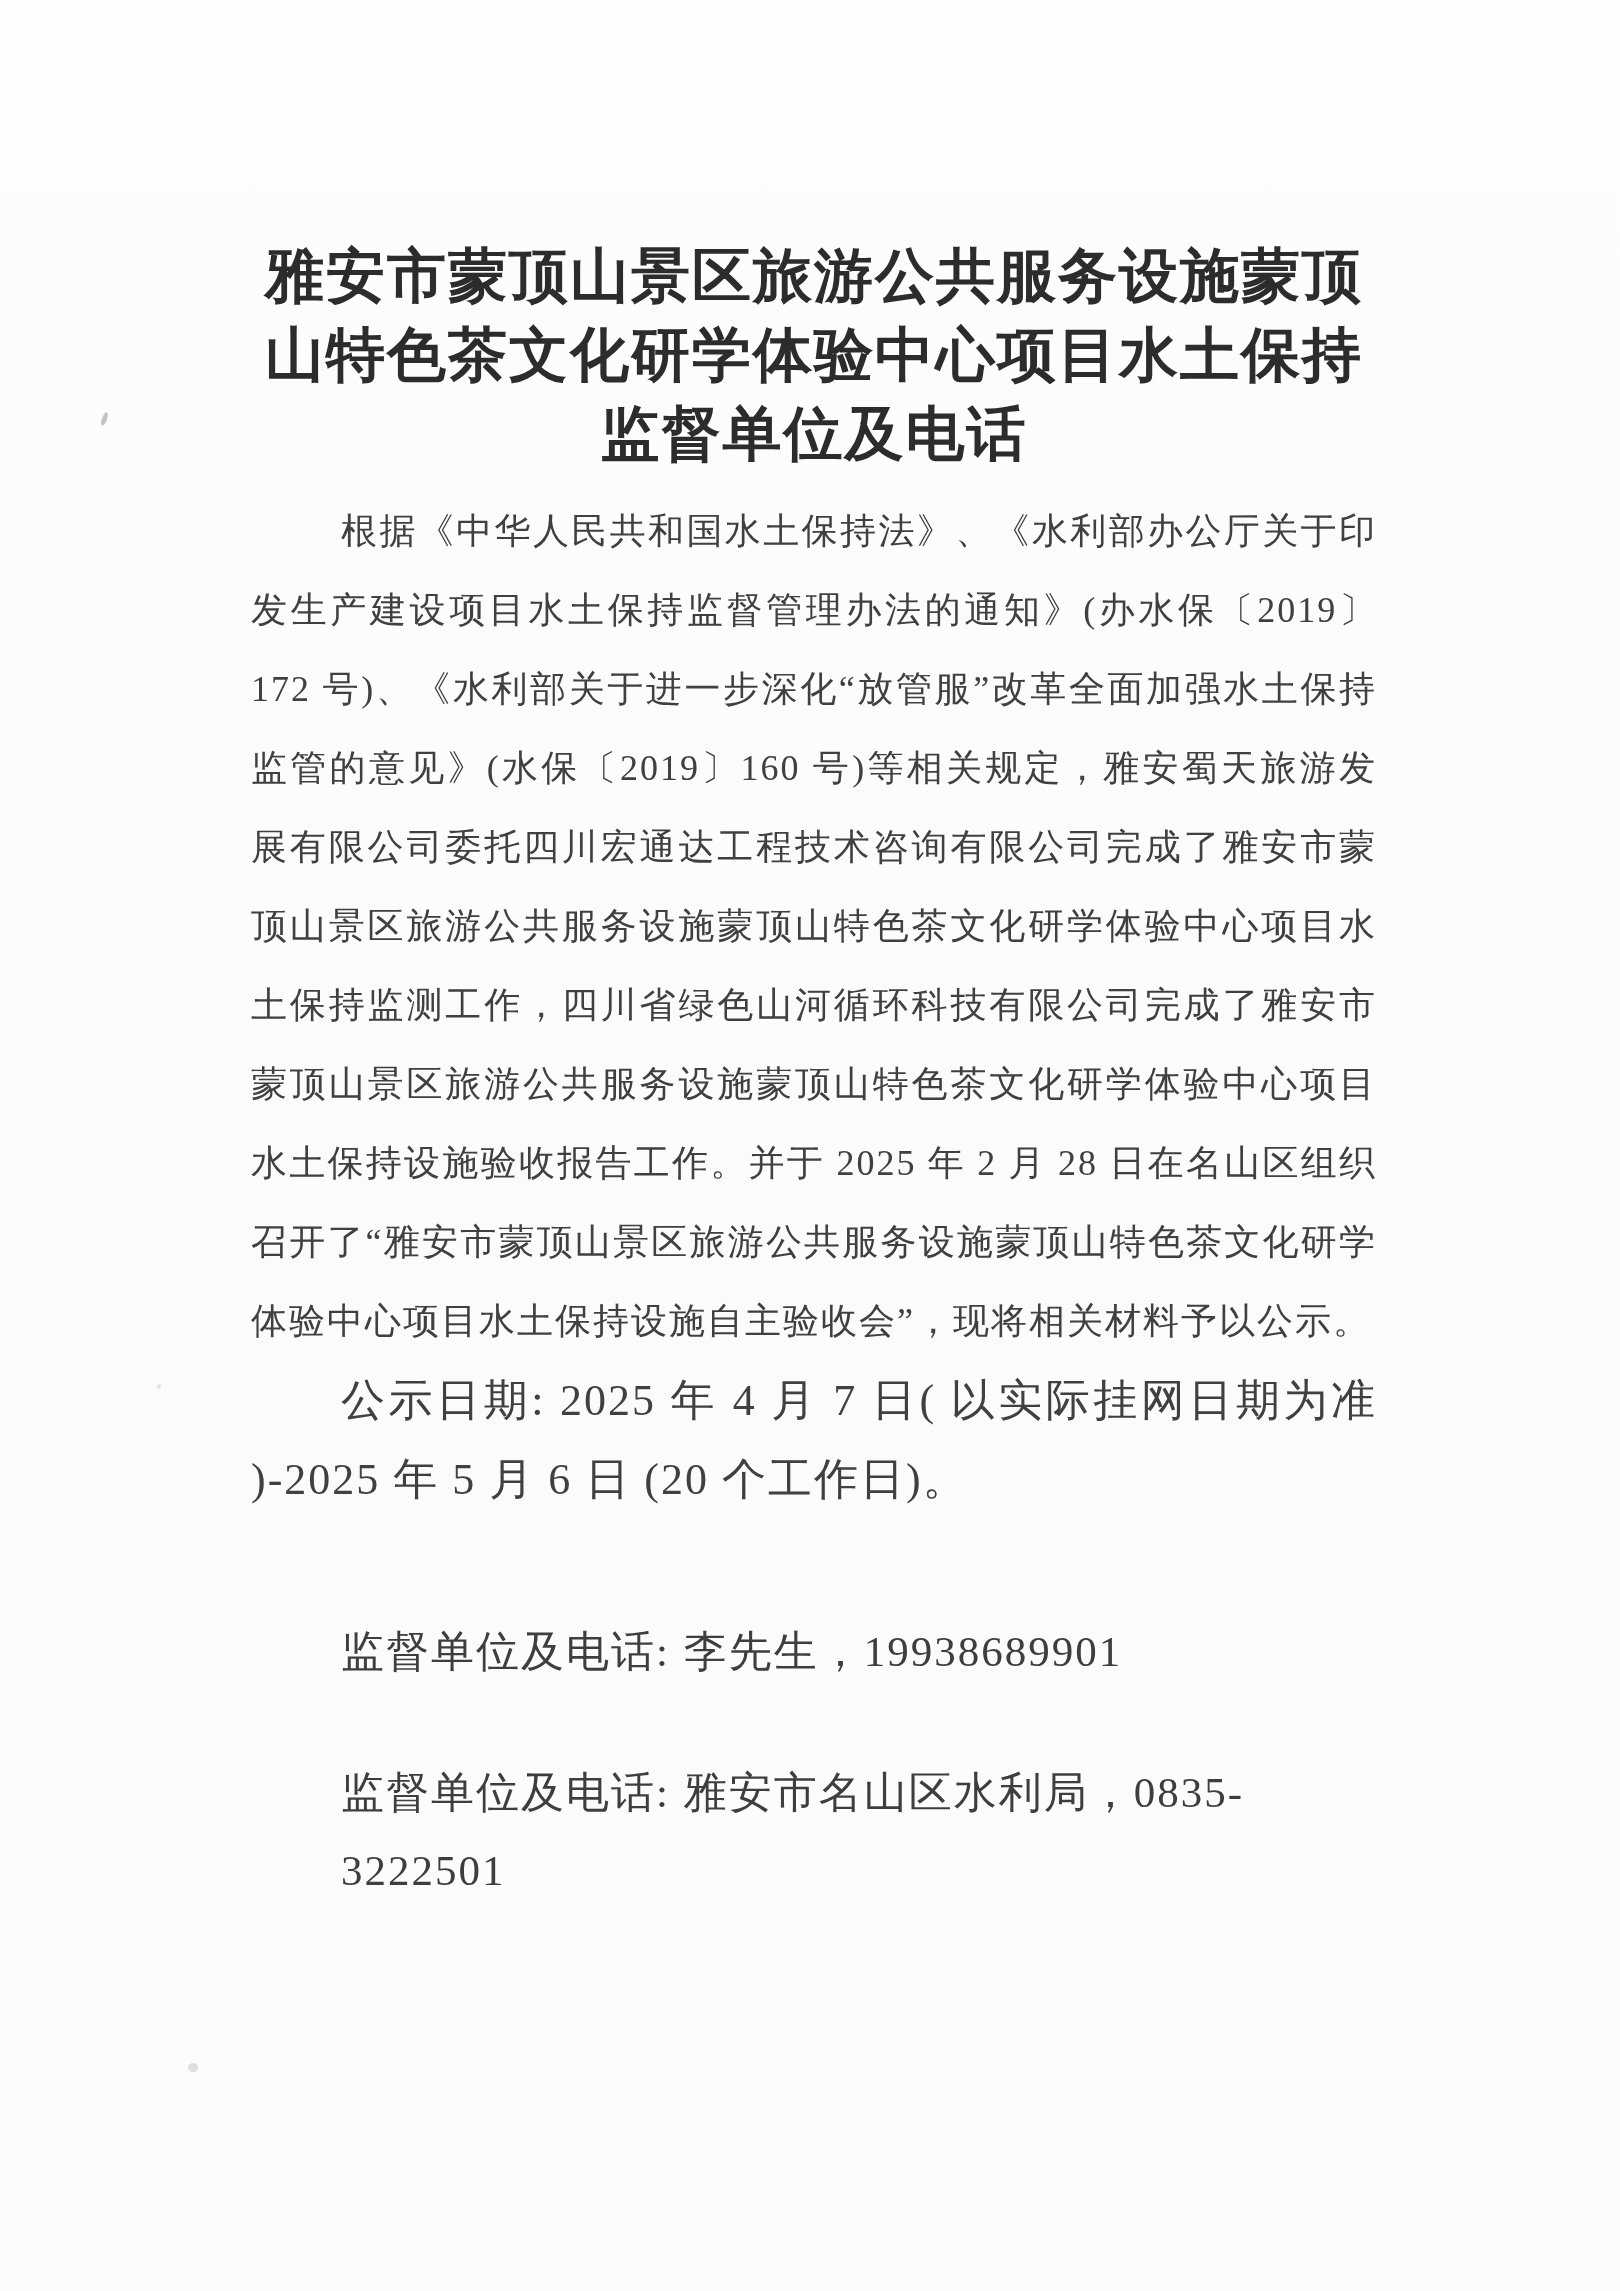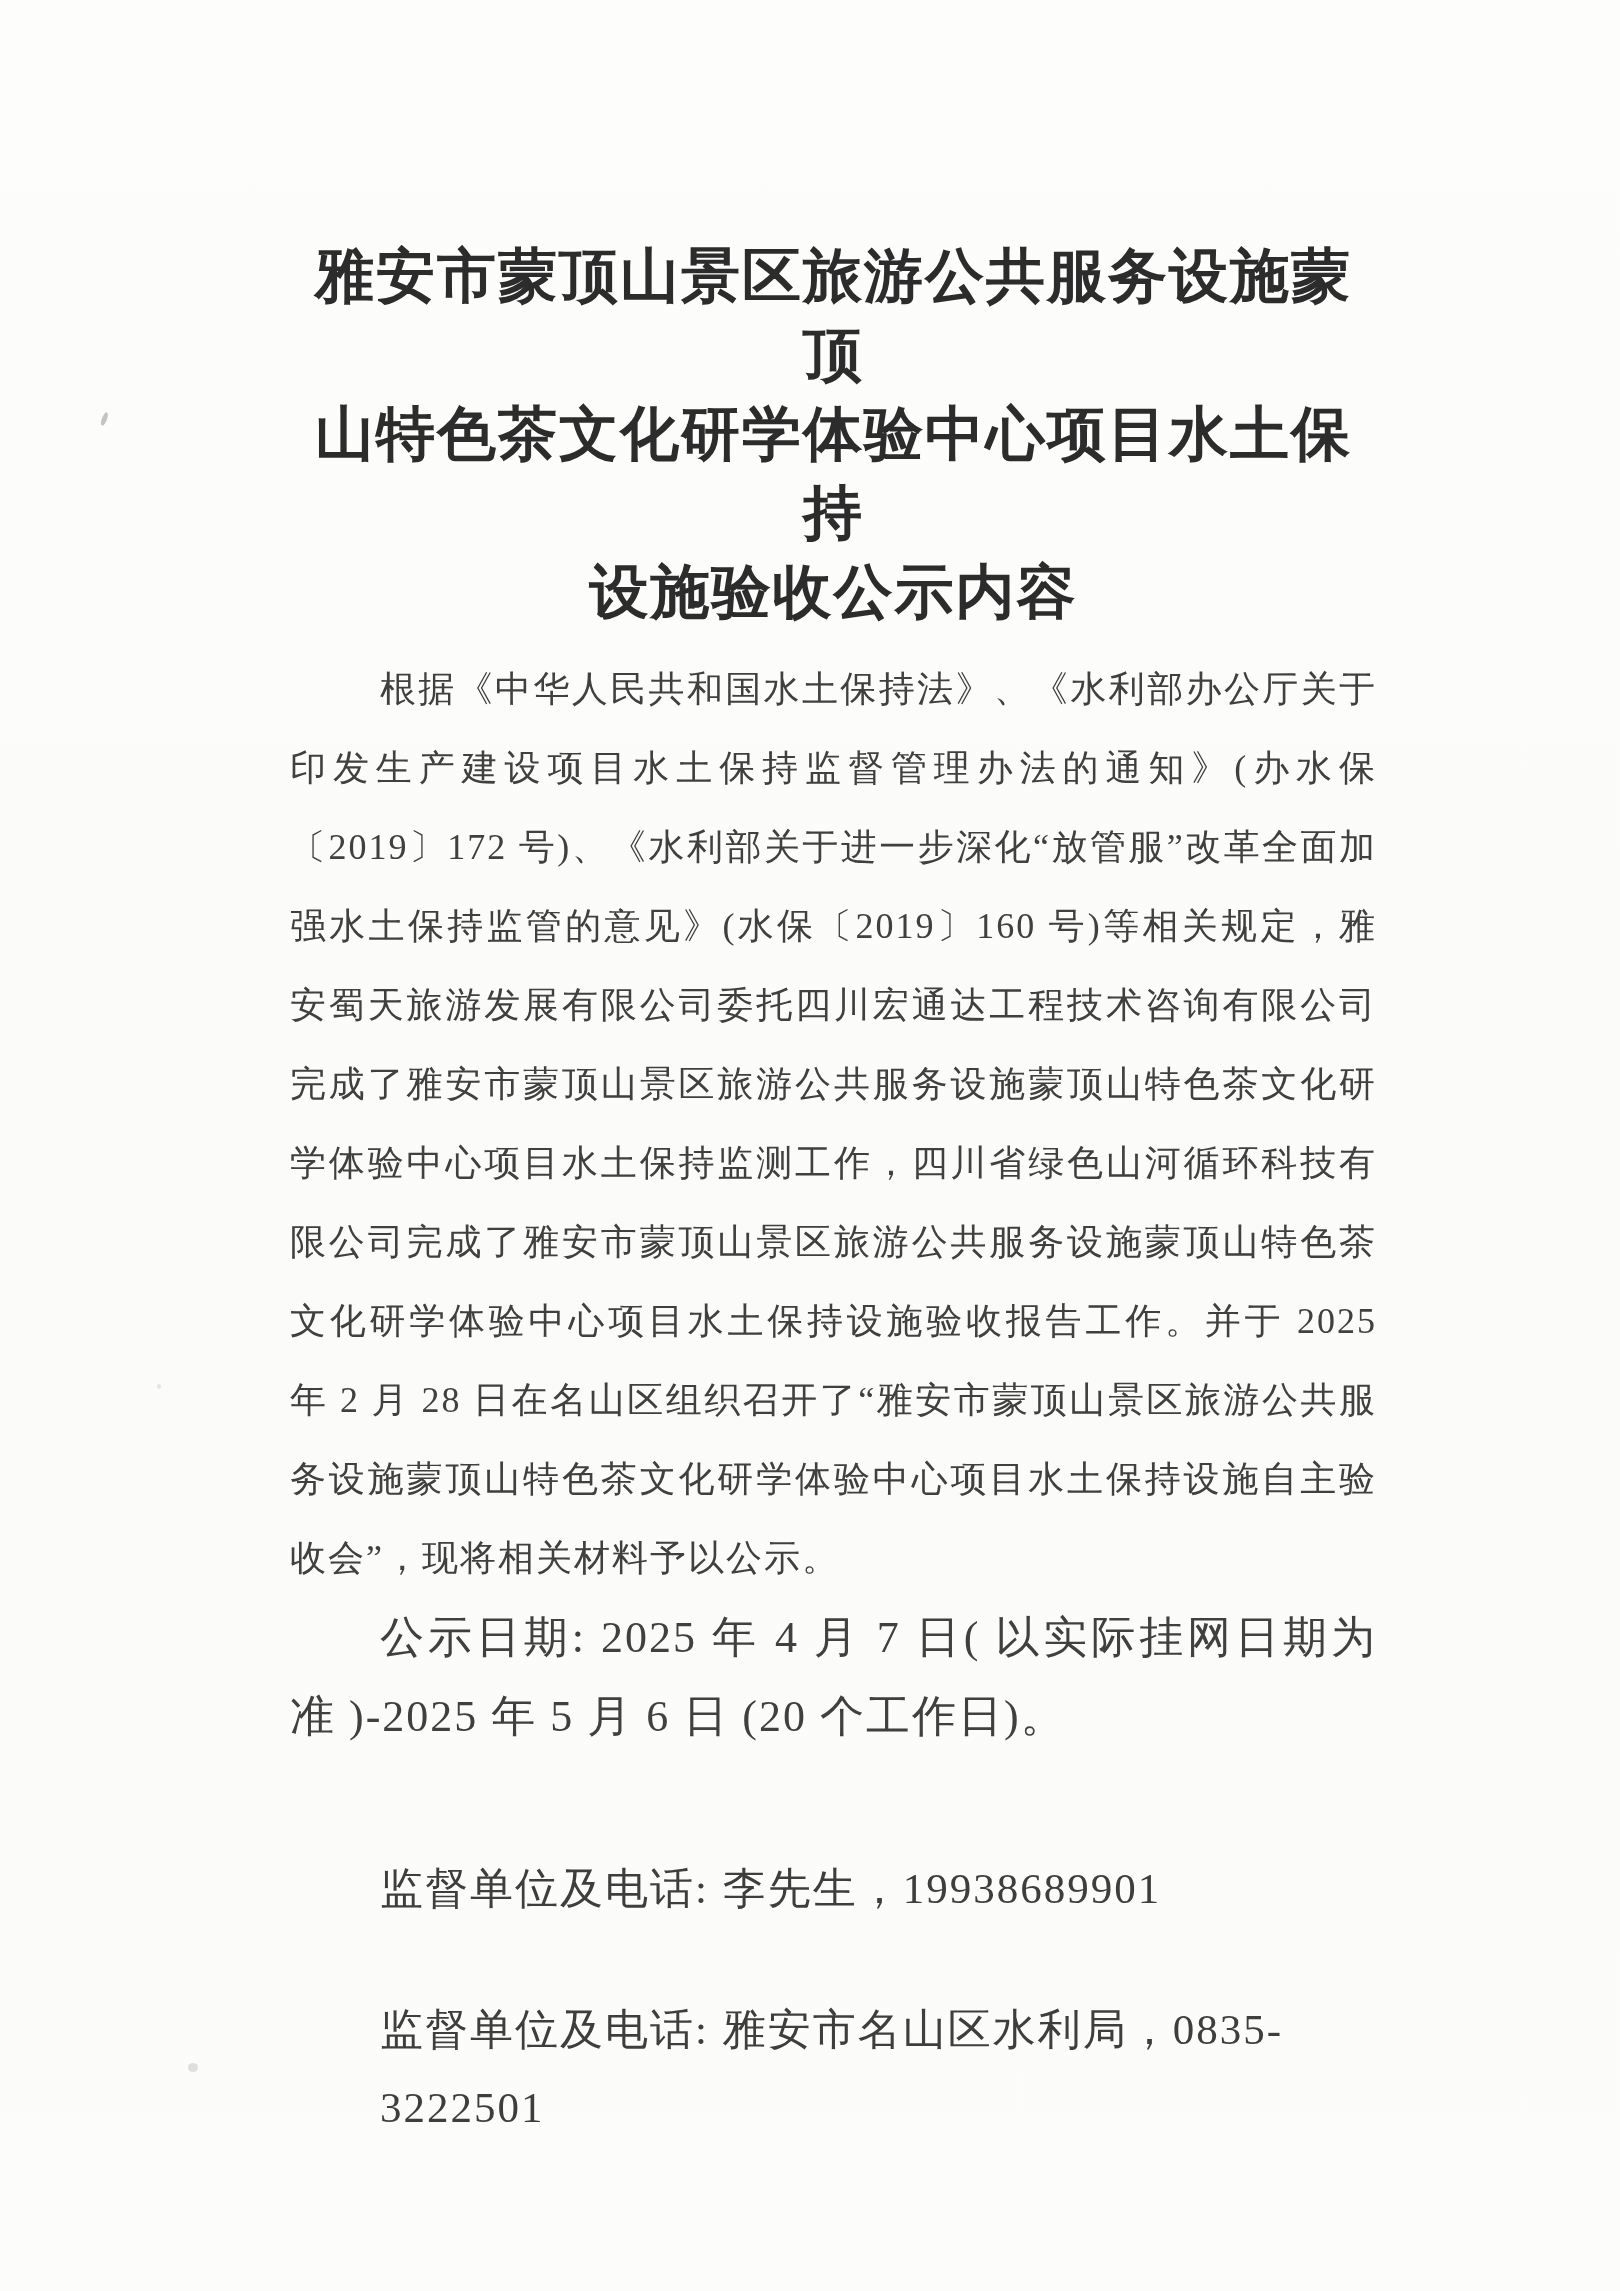--- a/index.html
+++ b/index.html
@@ -7,21 +7,20 @@
   .page {
     position: relative;
     width: 1620px;
     height: 2292px;
     margin: 0 auto;
     background: linear-gradient(180deg, #fdfdfc 0%, #fbfbf9 55%, #fcfcfa 100%);
     overflow: hidden;
     font-family: "Liberation Serif", "DejaVu Serif", serif;
     color: #3c3c3c;
     box-shadow: 0 0 7.8px rgba(0,0,0,0.15);
-    padding-left: 39px;
   }
   .content {
     padding: 237px 243px 0 251px;
   }
   .doc-title {
     text-align: center;
     font-weight: bold;
     font-size: 59px;
     line-height: 79px;
     color: #2c2c2c;
@@ -72,21 +71,21 @@
 </style>
 </head>
 <body>
 
 <div class="page">
   <div class="content">
 
     <h1 class="doc-title">
       <span class="title-line">雅安市蒙顶山景区旅游公共服务设施蒙顶</span>
       <span class="title-line">山特色茶文化研学体验中心项目水土保持</span>
-      <span class="title-line">设施验收公示内容</span>
+      <span class="title-line">监督单位及电话</span>
     </h1>
 
     <p class="body-para">根据《中华人民共和国水土保持法》、《水利部办公厅关于印发生产建设项目水土保持监督管理办法的通知》(办水保〔2019〕172 号)、《水利部关于进一步深化“放管服”改革全面加强水土保持监管的意见》(水保〔2019〕160 号)等相关规定，雅安蜀天旅游发展有限公司委托四川宏通达工程技术咨询有限公司完成了雅安市蒙顶山景区旅游公共服务设施蒙顶山特色茶文化研学体验中心项目水土保持监测工作，四川省绿色山河循环科技有限公司完成了雅安市蒙顶山景区旅游公共服务设施蒙顶山特色茶文化研学体验中心项目水土保持设施验收报告工作。并于 2025 年 2 月 28 日在名山区组织召开了“雅安市蒙顶山景区旅游公共服务设施蒙顶山特色茶文化研学体验中心项目水土保持设施自主验收会”，现将相关材料予以公示。</p>
 
     <p class="date-para">公示日期: 2025 年 4 月 7 日( 以实际挂网日期为准 )-2025 年 5 月 6 日 (20 个工作日)。</p>
 
     <div class="contacts">
       <div class="contact-row">
         <span class="contact-label">监督单位及电话:</span><span class="contact-value">李先生，19938689901</span>
       </div>

